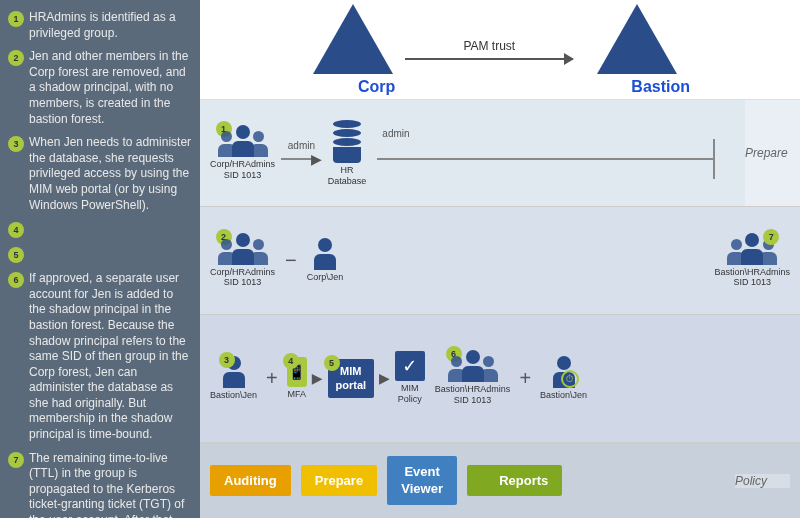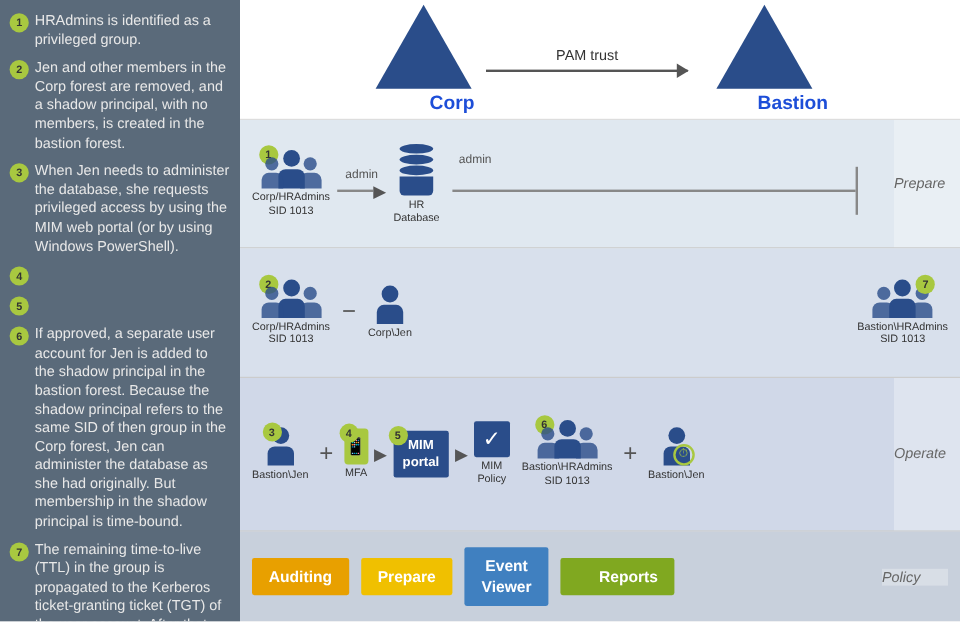--- a/index.html
+++ b/index.html
@@ -588,23 +588,20 @@
           <div class="icon-wrapper">
             <div class="person-icon">
               <div class="person-head"></div>
               <div class="person-body"></div>
             </div>
             <div class="clock-icon">⏱</div>
           </div>
           <div class="icon-label">Bastion\Jen</div>
         </div>
       </div>
-      <div class="section-tag">
-        <span>Operate</span>
-      </div>
     </div>
 
     <div class="monitor-row">
       <div style="flex:1;display:flex;gap:10px;align-items:center;">
         <div class="monitor-badge badge-orange">Auditing</div>
         <div class="monitor-badge badge-yellow">Prepare</div>
         <div class="monitor-badge badge-blue" style="line-height:1.3;">Event<br>Viewer</div>
         <div class="monitor-badge badge-green">Reports</div>
       </div>
       <div class="section-tag">

